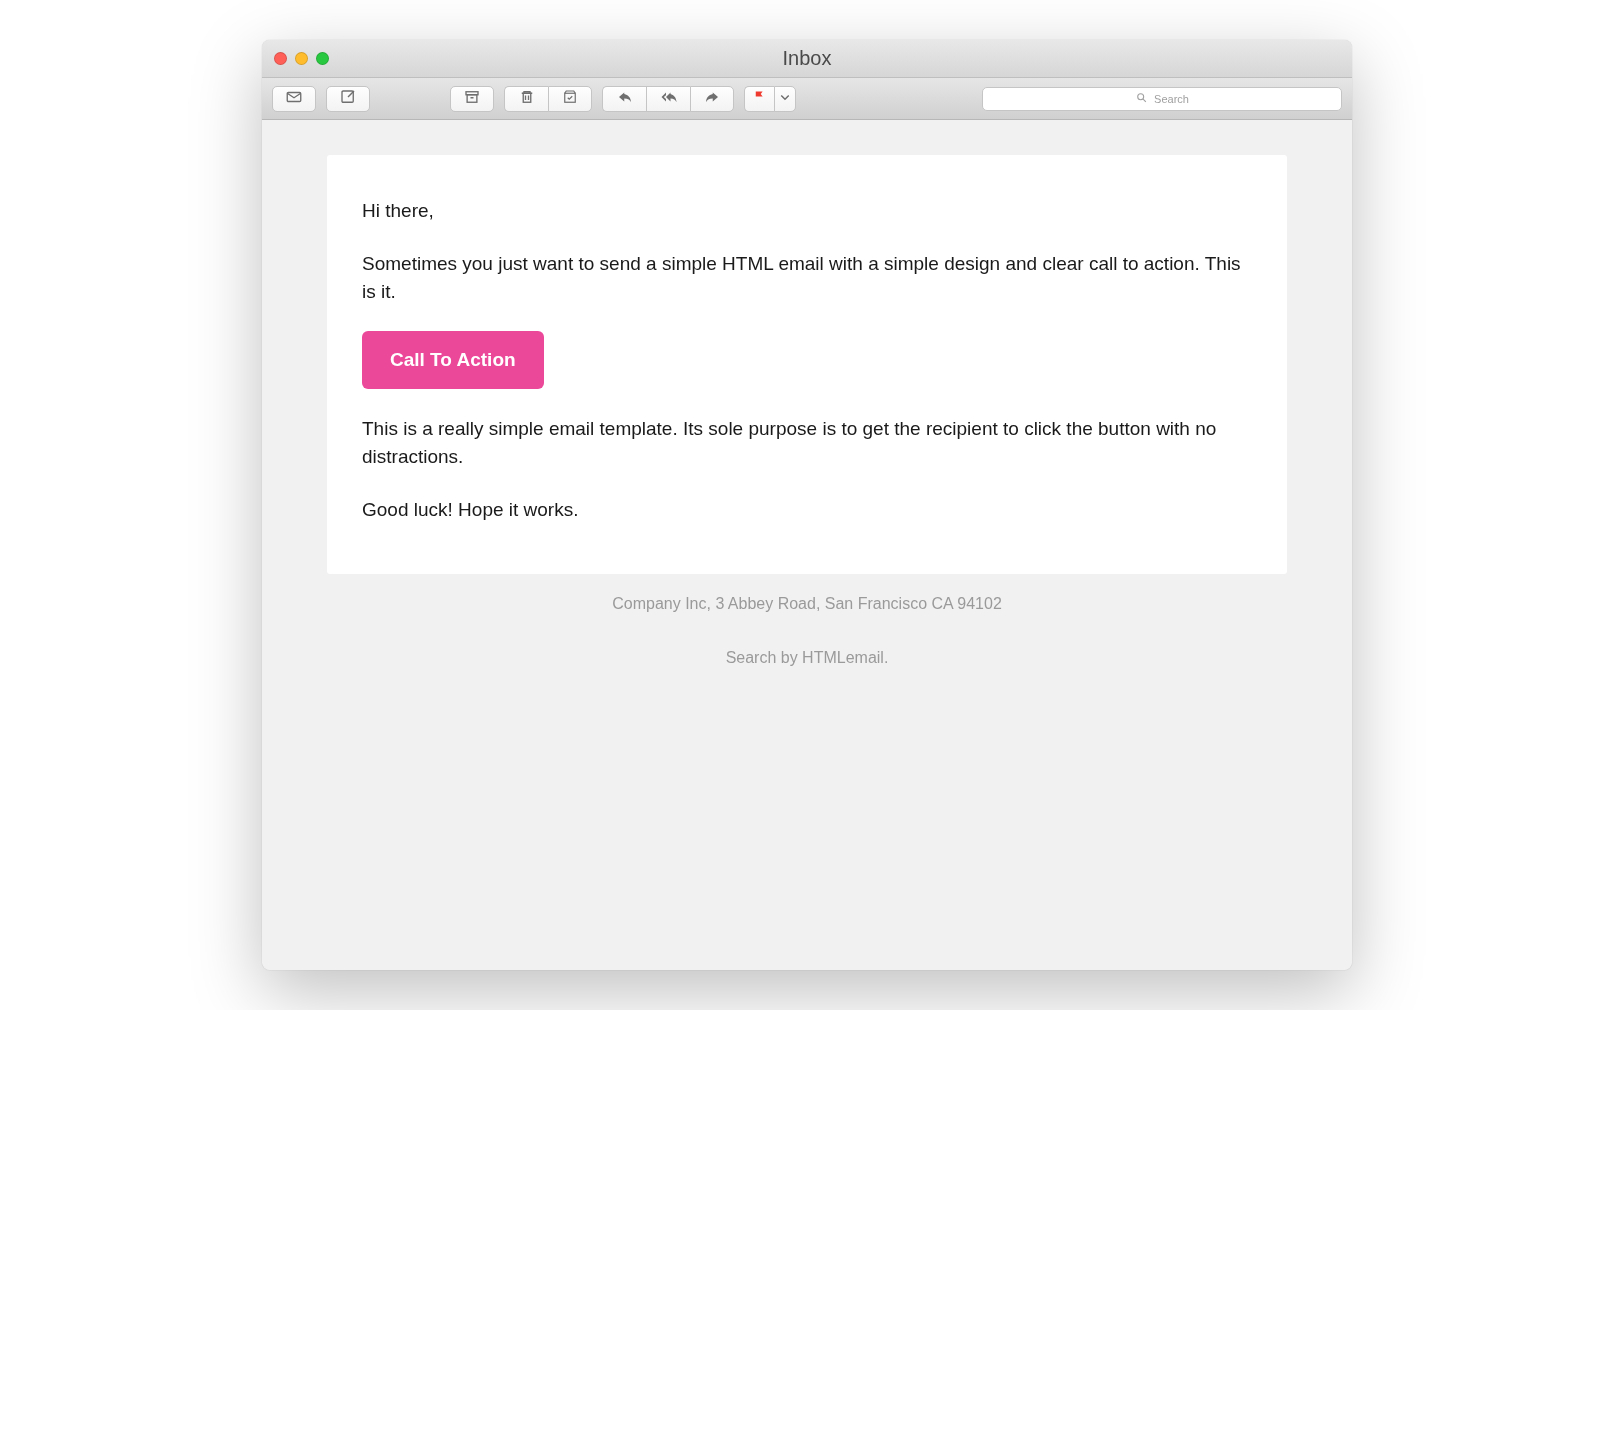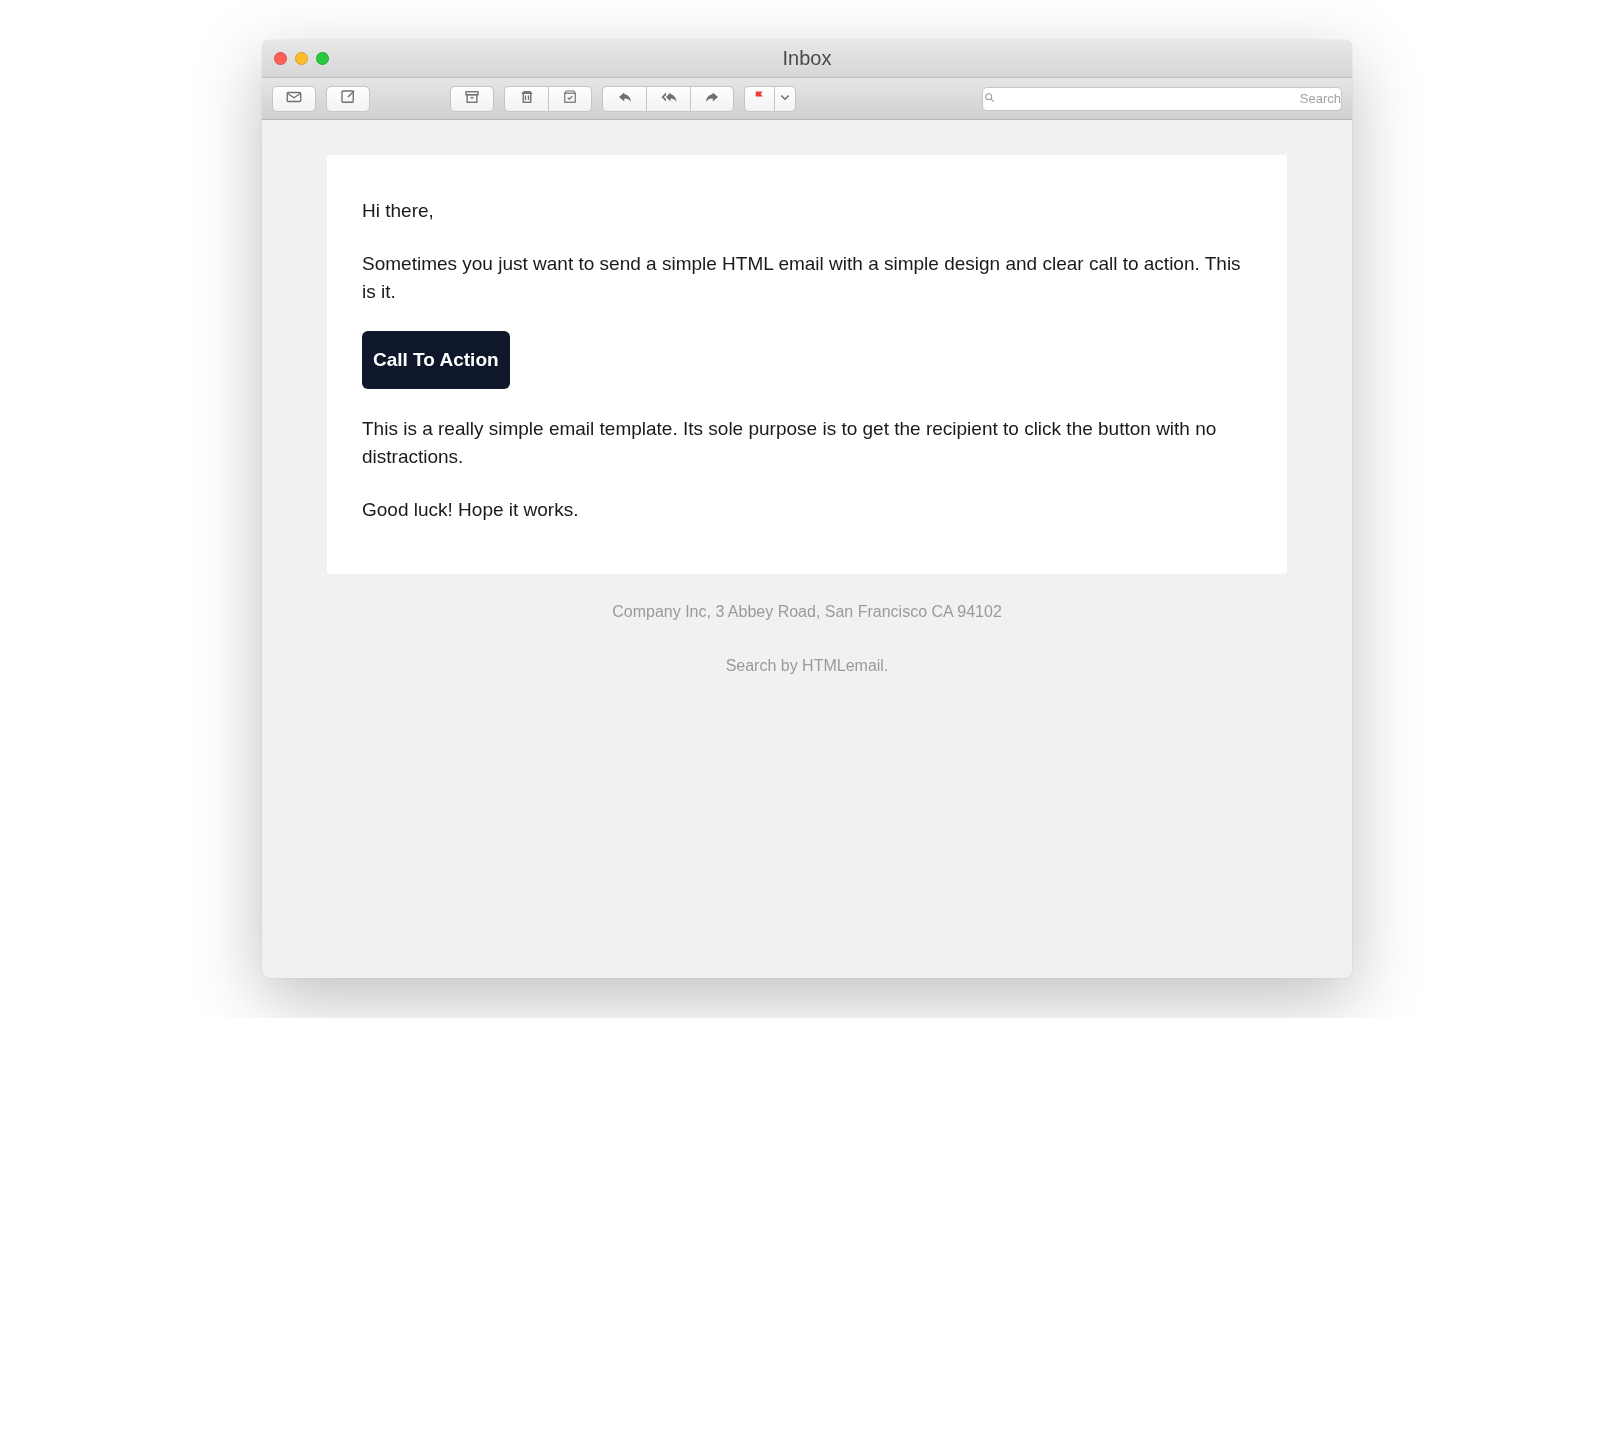--- a/index.html
+++ b/index.html
@@ -80,24 +80,24 @@
       width: 360px;
     }
     .search {
       height: 24px;
       width: 100%;
       border-radius: 5px;
       border: 1px solid #c5c5c5;
       background: #ffffff;
       display: flex;
       align-items: center;
-      justify-content: space-between;
+      justify-content: center;
       gap: 6px;
       color: #a0a0a0;
-      font-size: 13px;
+      font-size: 11px;
     }
     .search svg { width: 13px; height: 13px; }
     .content-area {
       background: #f1f1f1;
       padding: 35px 0 300px 0;
     }
     .email-card {
       width: 960px;
       margin: 0 auto;
       background: #ffffff;
@@ -105,33 +105,33 @@
       padding: 42px 35px 50px 35px;
     }
     .email-card p {
       font-size: 19px;
       line-height: 1.5;
       color: #1a1a1a;
       margin-bottom: 24px;
     }
     .cta {
       display: inline-block;
-      background: #0f172a;
+      background: #ec4899;
       color: #ffffff;
       font-weight: 600;
       font-size: 19px;
-      padding: 18px 11px;
+      padding: 18px 28px;
       border-radius: 6px;
       margin-bottom: 26px;
     }
     .footer {
       width: 800px;
       margin: 0 auto;
       text-align: center;
-      padding-top: 26px;
+      padding-top: 18px;
       font-size: 16px;
       line-height: 1.5;
       color: #9a9a9a;
     }
     .footer a { color:#9a9a9a; text-decoration: underline; }
     .footer .powered { margin-top: 30px; }
   </style>
 </head>
 <body>
 

